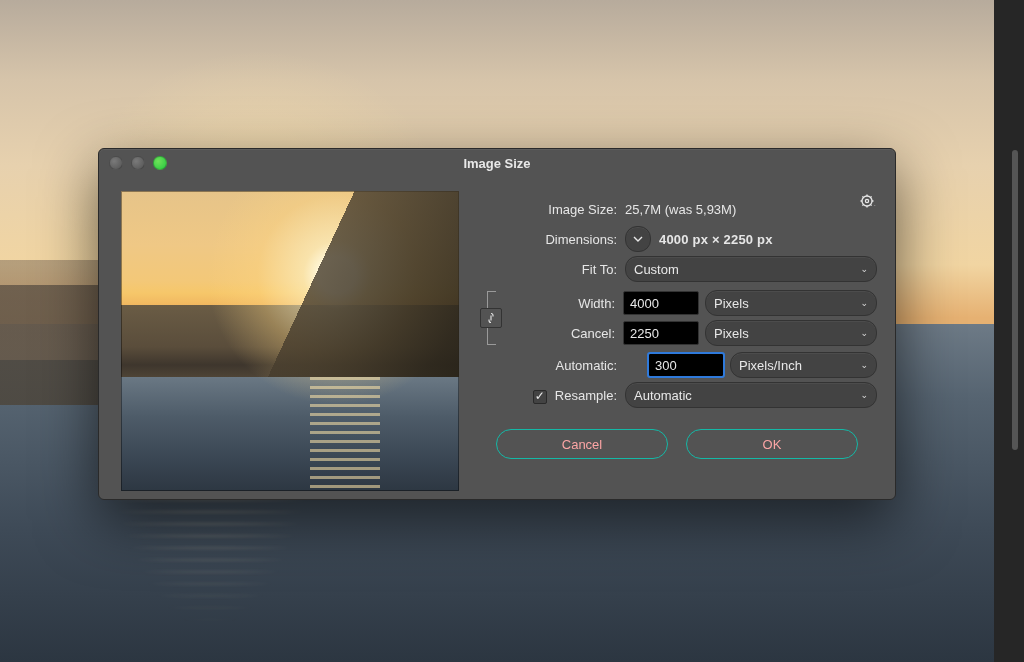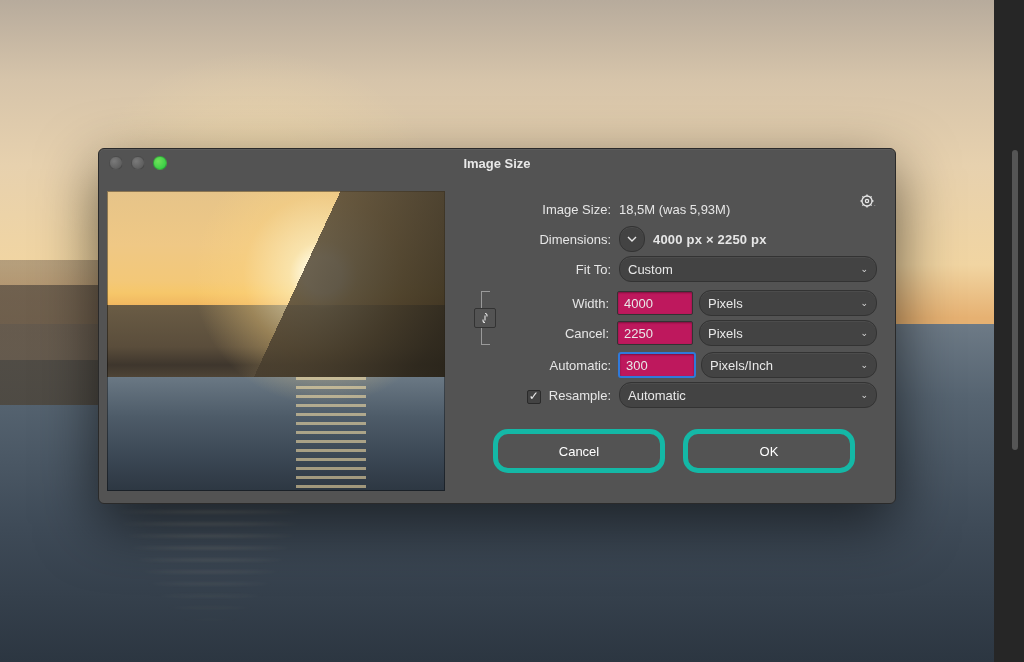--- a/index.html
+++ b/index.html
@@ -81,22 +81,22 @@
   .dot.min      { background: radial-gradient(circle at 35% 35%, #7a7a7a, #535353); border:1px solid rgba(0,0,0,.2); }
   .dot.zoom     { background: radial-gradient(circle at 35% 35%, #6ee259, #28c840); border:1px solid rgba(0,0,0,.2); }
   .win-title {
     position: absolute; left: 0; right: 0; text-align: center;
     font-weight: 700; font-size: 13px; color: #e8e8e8;
     pointer-events: none;
   }
 
   .body {
     display: flex;
-    padding: 14px 18px 8px 8px;
-    gap: 26px;
+    padding: 14px 18px 8px 22px;
+    gap: 18px;
   }
 
   
   .preview {
     width: 338px; height: 300px;
     background:
       radial-gradient(circle at 64% 28%, #fff7d9 0 18px, rgba(255,245,200,0.6) 34px, rgba(255,215,130,0.35) 80px, rgba(255,200,110,0) 130px),
       linear-gradient(180deg, #e6c489 0%, #efc885 18%, #f3c878 30%, #f6c76a 34%, #f0b760 38%,
         
         #6a5c45 38%, #5a4d3b 52%, #3e362d 58%, #4e4436 62%,
@@ -159,33 +159,34 @@
     display: inline-flex;
     align-items: center;
     padding: 0 8px;
     box-shadow: inset 0 1px 0 rgba(255,255,255,.05);
   }
   .dim-btn { width:24px; justify-content:center; padding:0; margin-right:8px;}
   .dropdown { justify-content: space-between; }
   .dropdown .caret { margin-left: 8px; font-size: 9px; opacity:.9; }
 
   input.txt {
-    background: #be185d;
+    background: #000000;
     border: 1px solid #333;
     color: #e8e8e8;
     font: inherit;
     height: 24px;
     box-sizing: border-box;
     padding: 0 6px;
     border-radius: 2px;
     box-shadow: inset 0 1px 2px rgba(0,0,0,.35);
   }
   input.txt.focus {
     outline: 2px solid #2f7adb;
     outline-offset: -1px;
+    margin-left: 23px;
   }
 
   .units {
     margin-left: 6px;
   }
 
   .link-bracket {
     width: 28px;
     align-self: stretch;
     position: relative;
@@ -222,25 +223,25 @@
   }
 
   .actions {
     display: flex;
     justify-content: center;
     gap: 18px;
     padding: 18px 0 22px 0;
   }
   .pill {
     min-width: 172px;
-    height: 44px;
+    height: 30px;
     border-radius: 15px;
-    border: 5px solid #14b8a6;
+    border: 1px solid #14b8a6;
     background: transparent;
-    color: #ffffff;
+    color: #fca5a5;
     font: inherit;
     display:inline-flex; align-items:center; justify-content:center;
   }
 
   .fit-row .dropdown { flex:1; }
   .fit-row { gap:0; }
 
   .row.size .label { width: 140px; }
   .row.size .w-input { width: 76px; }
   .row.size .units  { flex:1; }
@@ -286,21 +287,21 @@
               <line x1="10.6" y1="10.6" x2="11.6" y2="11.6"></line>
             <line x1="11.6" y1="2.4" x2="10.6" y2="3.4"></line>
               <line x1="3.4" y1="10.6" x2="2.4" y2="11.6"></line>
           </g>
           <text x="14" y="12" font-size="6" fill="#e8e8e8">.</text>
         </svg>
       </div>
 
       <div class="row">
         <span class="label">Image Size:</span>
-        <span class="value">18,5M (was 5,93M)</span>
+        <span class="value">25,7M (was 5,93M)</span>
       </div>
 
       <div class="row dim-row">
         <span class="label">Dimensions:</span>
         <span class="btnwrap">
           <span class="dim-btn">
             <svg width="10" height="6" viewBox="0 0 10 6">
                 <path d="M1 1l4 4 4-4" fill="none" stroke="#e8e8e8" stroke-width="1.4"></path>
               </svg>
           </span>

